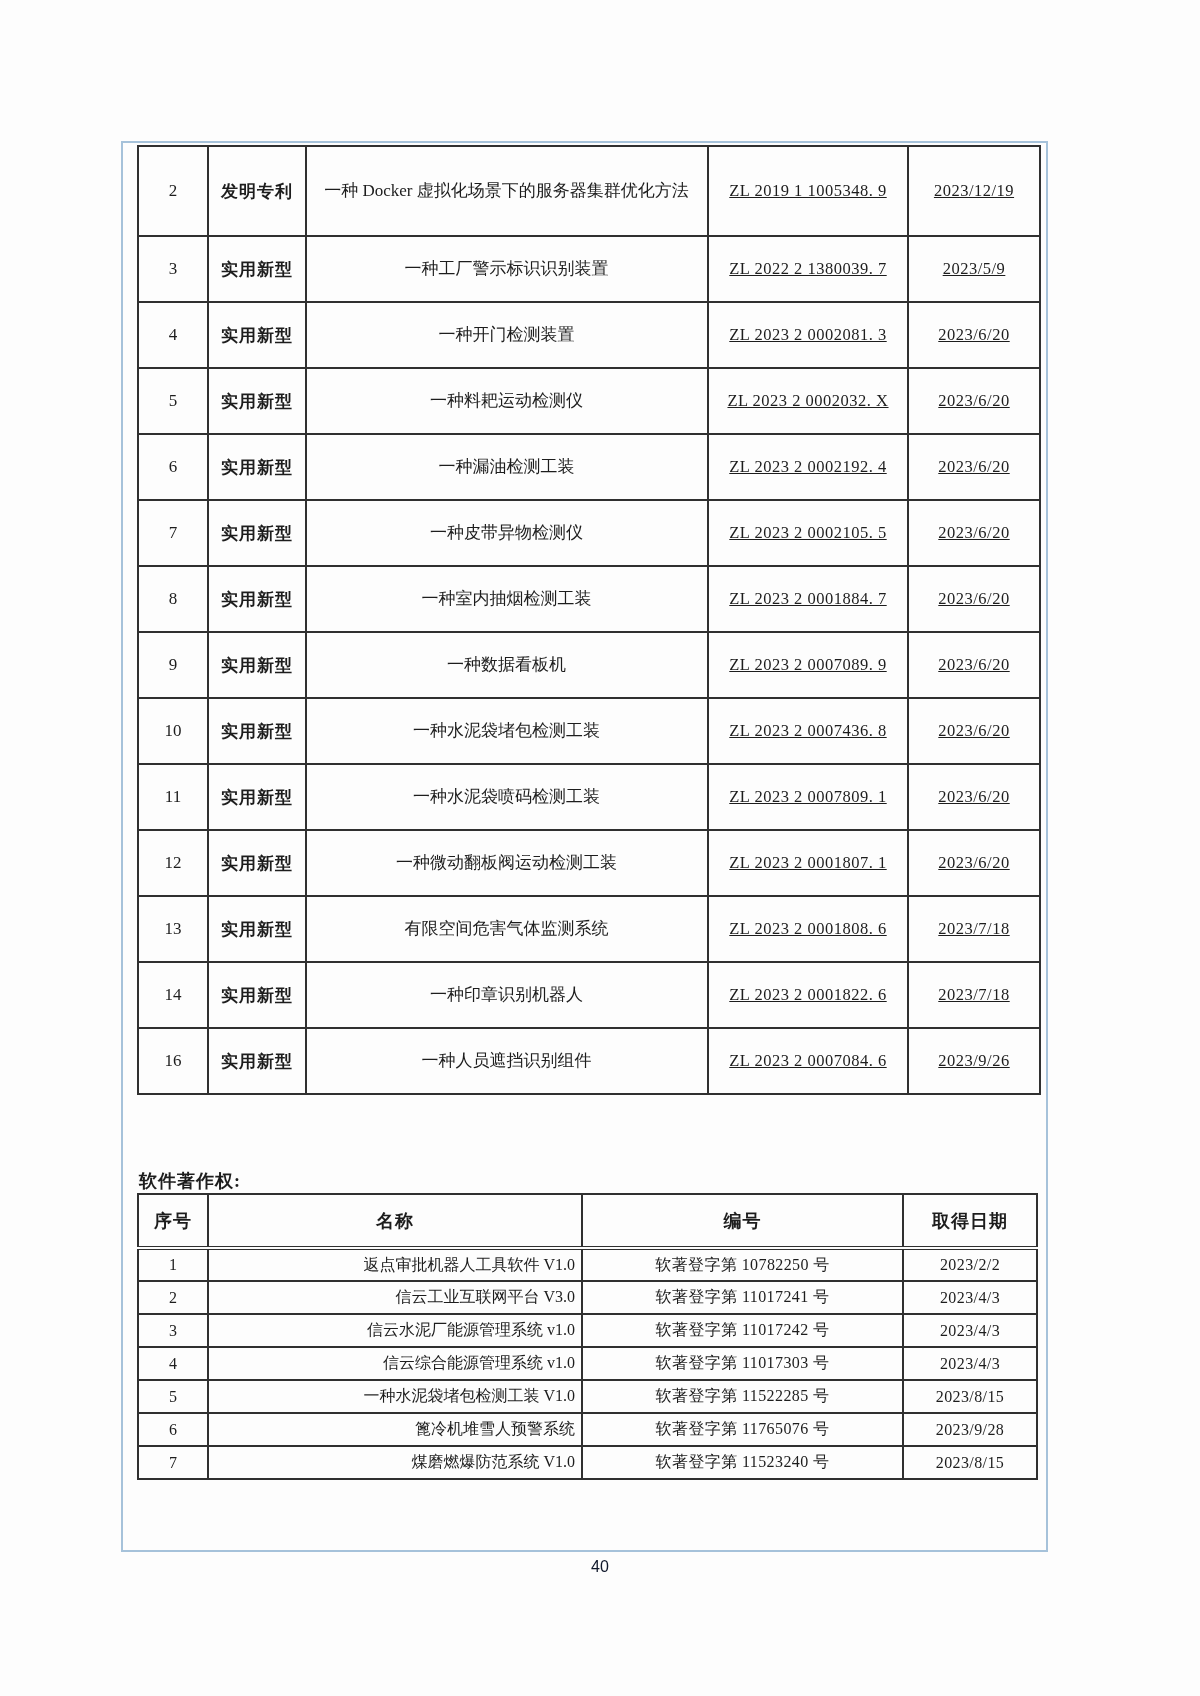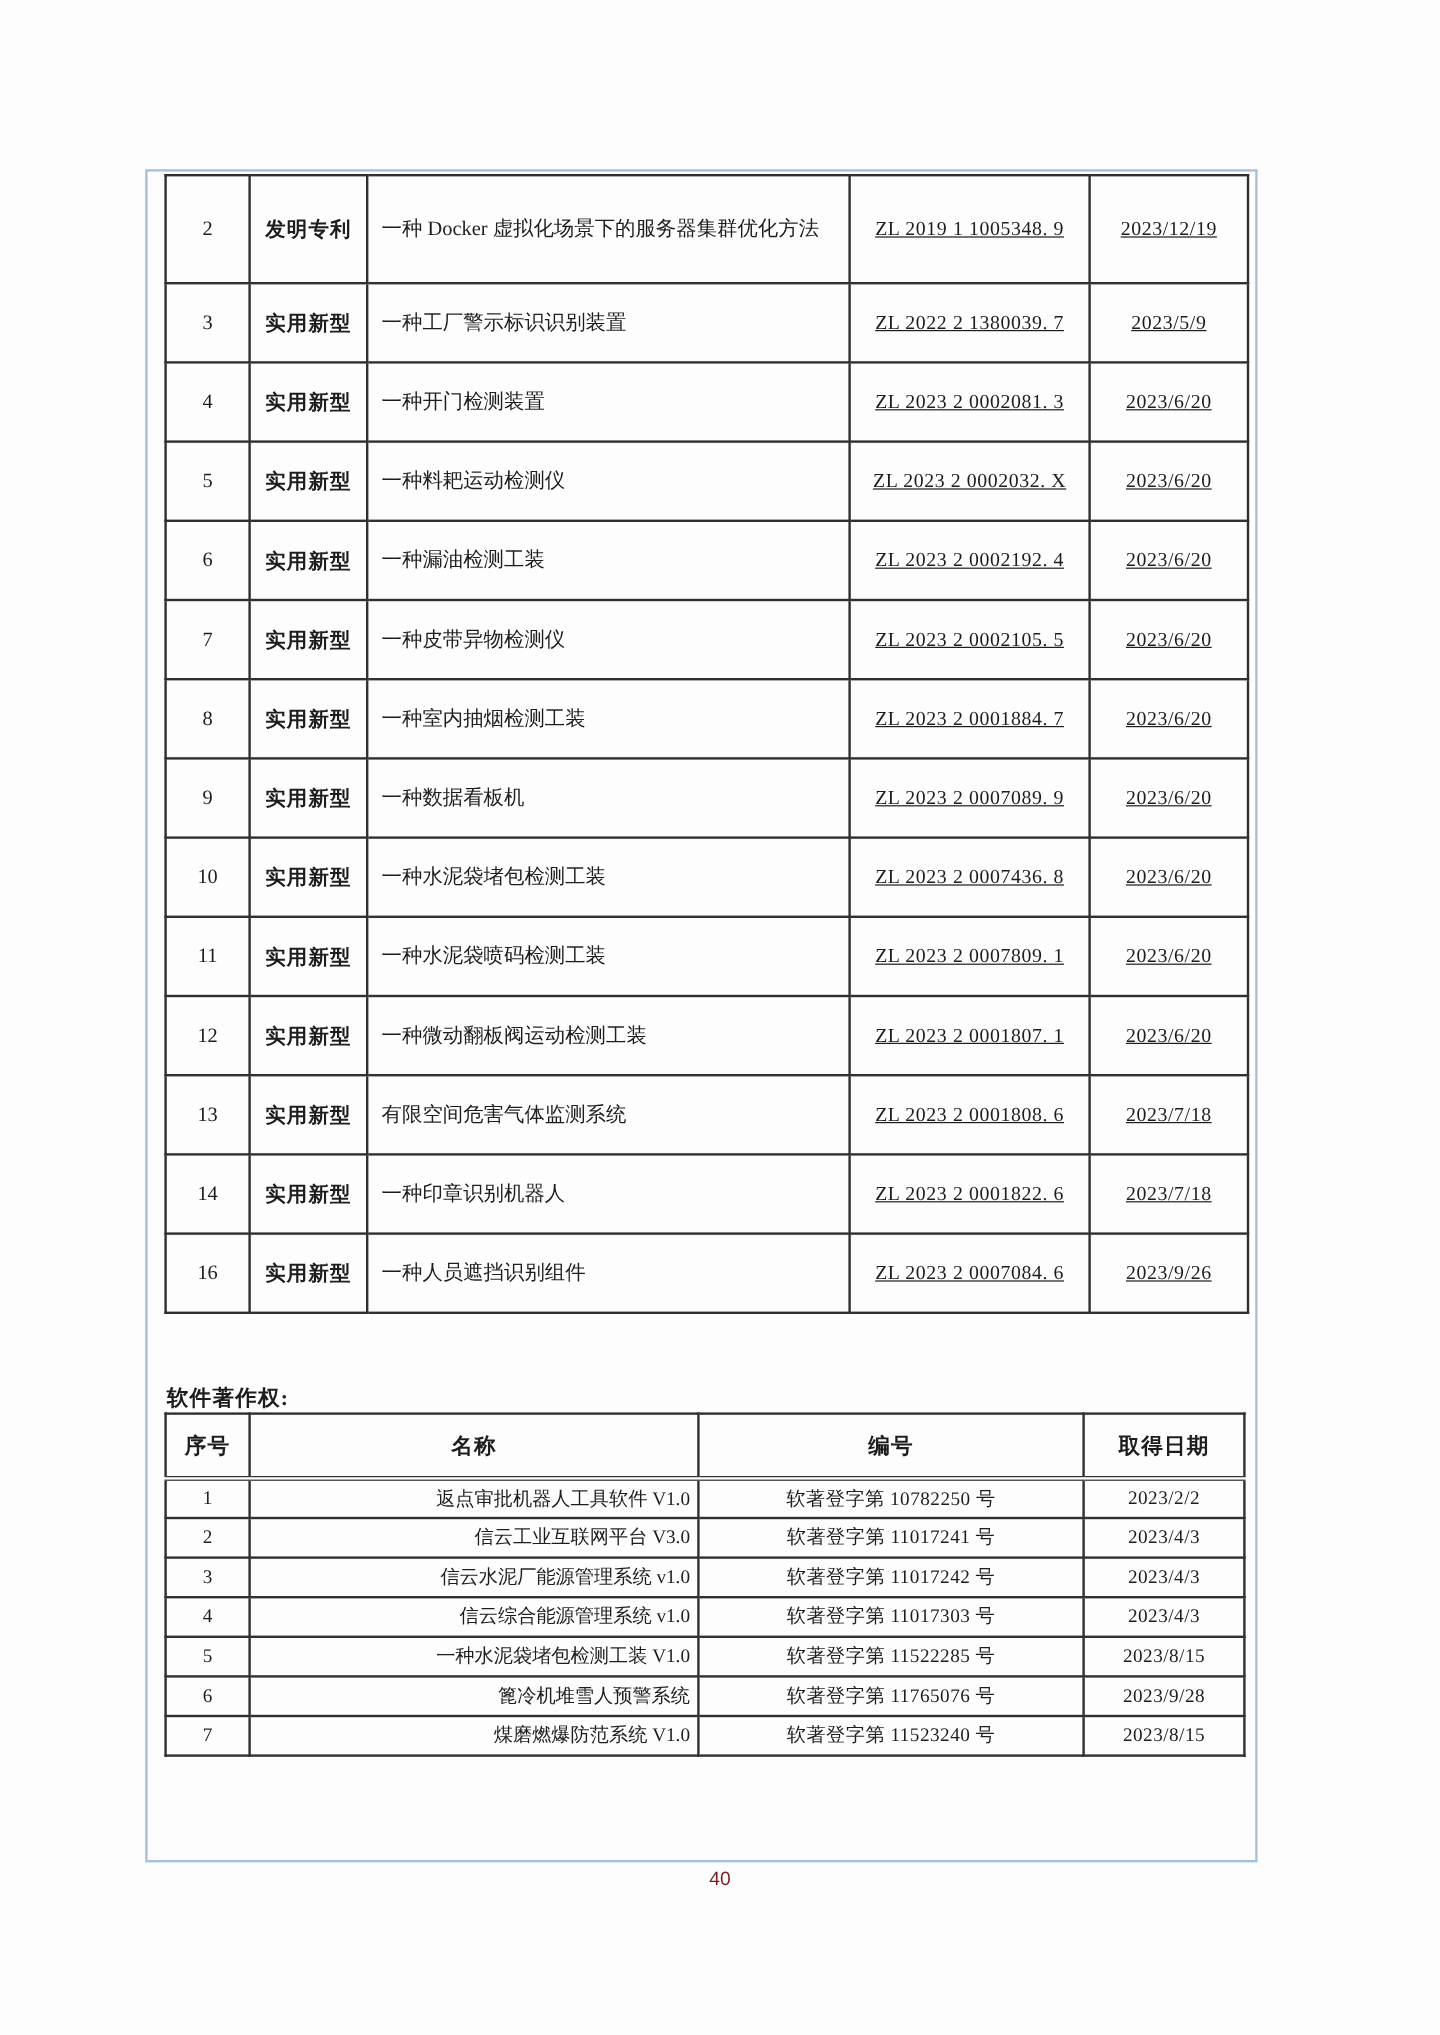--- a/index.html
+++ b/index.html
@@ -43,35 +43,35 @@
     word-break: break-all;
   }
   .patent-table col.c-no   { width: 70px; }
   .patent-table col.c-type { width: 98px; }
   .patent-table col.c-name { width: 402px; }
   .patent-table col.c-pat  { width: 200px; }
   .patent-table col.c-date { width: 132px; }
   .patent-table tr { height: 66px; }
   .patent-table tr.tall { height: 90px; }
   .patent-table td.name {
-    text-align: left;
+    text-align: center;
     padding-left: 11px;
     padding-right: 12px;
     line-height: 1.75;
     margin-top: 22px;
   }
   .patent-table td.type { font-weight: 700; letter-spacing: 1px; }
   .patent-table td.pat, .patent-table td.date {
     font-size: 16.5px;
     letter-spacing: 0.5px;
     white-space: nowrap;
     text-decoration: underline;
   }
   .soft-title {
-    margin: 58px 0 0 16px;
+    margin: 74px 0 0 16px;
     font-size: 18px;
     font-weight: bold;
     letter-spacing: 1px;
   }
   .software-table {
     margin: 0 0 0 14px;
     width: 899px;
   }
   .software-table td, .software-table th {
     border: 2px solid #303030;
@@ -102,21 +102,21 @@
     white-space: nowrap;
   }
   .page-number {
     position: absolute;
     top: 1558px;
     left: 0;
     width: 100%;
     text-align: center;
     font-size: 16px;
     font-family: "Liberation Sans", "DejaVu Sans", sans-serif;
-    color: #7f1d1d;
+    color: #0f172a;
   }
 </style>
 </head>
 <body>
 
 <div class="page">
 
   <div class="frame">
 
     <table class="patent-table">

